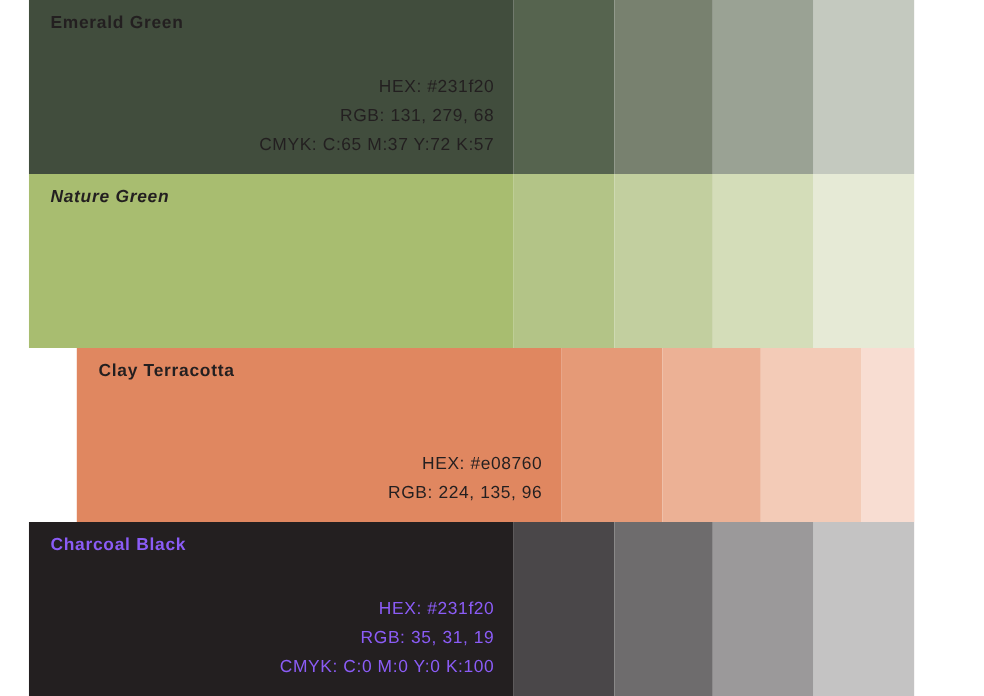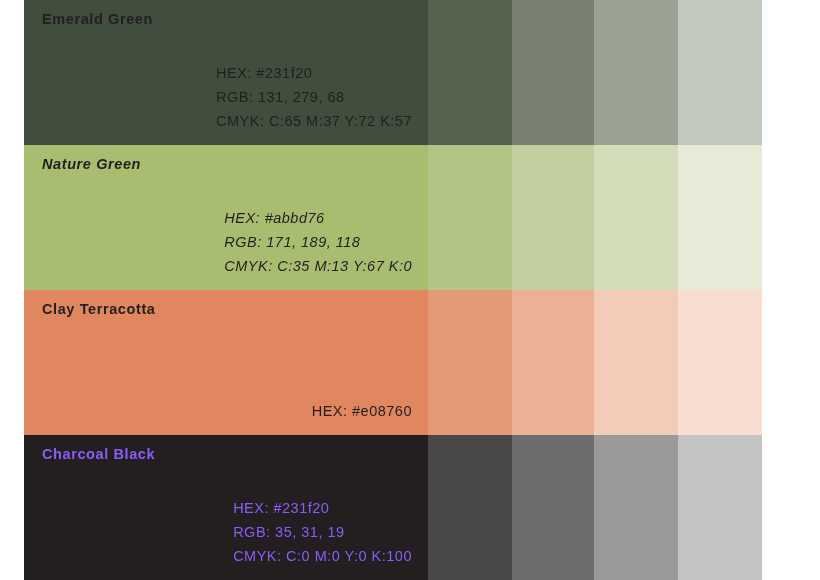--- a/index.html
+++ b/index.html
@@ -41,20 +41,21 @@
     font-size: 14.5px;
     font-weight: bold;
     letter-spacing: 0.6px;
     line-height: 1.2;
     white-space: nowrap;
   }
   .specs {
     position: absolute;
     right: 16px;
     bottom: 12px;
+    text-align: right;
     font-size: 14.5px;
     line-height: 24px;
     letter-spacing: 0.5px;
     white-space: nowrap;
   }
   .spec-line {
     display: block;
   }
   .tint-cell {
     height: 145px;
@@ -81,37 +82,33 @@
     </div>
     <div class="tint-cell tint-1" style="background: rgb(86, 100, 79);"></div>
     <div class="tint-cell tint-2" style="background: rgb(120, 129, 111);"></div>
     <div class="tint-cell tint-3" style="background: rgb(154, 162, 148);"></div>
     <div class="tint-cell tint-4" style="background: rgb(196, 201, 191);"></div>
   </div>
 
   <div class="swatch-row">
     <div class="base-cell" style="background: rgb(168, 189, 112); color: rgb(35, 31, 32); font-style: italic;">
       <div class="color-name">Nature Green</div>
-      <div class="specs">
-        <span class="spec-line">HEX: #abbd76</span>
-        <span class="spec-line">RGB: 171, 189, 118</span>
-        <span class="spec-line">CMYK: C:35 M:13 Y:67 K:0</span>
-      </div>
     </div>
     <div class="tint-cell tint-1" style="background: rgb(179, 196, 135);"></div>
     <div class="tint-cell tint-2" style="background: rgb(194, 207, 159);"></div>
     <div class="tint-cell tint-3" style="background: rgb(212, 221, 185);"></div>
     <div class="tint-cell tint-4" style="background: rgb(230, 234, 214);"></div>
   </div>
 
   <div class="swatch-row">
-    <div class="base-cell" style="background: rgb(224, 135, 96); color: rgb(35, 31, 32);">
+    <div class="base-cell" style="background: rgb(224, 135, 96); color: rgb(35, 31, 32); margin-left: 40px;">
       <div class="color-name">Clay Terracotta</div>
       <div class="specs">
         <span class="spec-line">HEX: #e08760</span>
+        <span class="spec-line">RGB: 224, 135, 96</span>
       </div>
     </div>
     <div class="tint-cell tint-1" style="background: rgb(229, 154, 119);"></div>
     <div class="tint-cell tint-2" style="background: rgb(236, 177, 149);"></div>
     <div class="tint-cell tint-3" style="background: rgb(243, 203, 183);"></div>
     <div class="tint-cell tint-4" style="background: rgb(248, 221, 210);"></div>
   </div>
 
   <div class="swatch-row">
     <div class="base-cell" style="background: rgb(35, 31, 32); color: #8b5cf6;">

